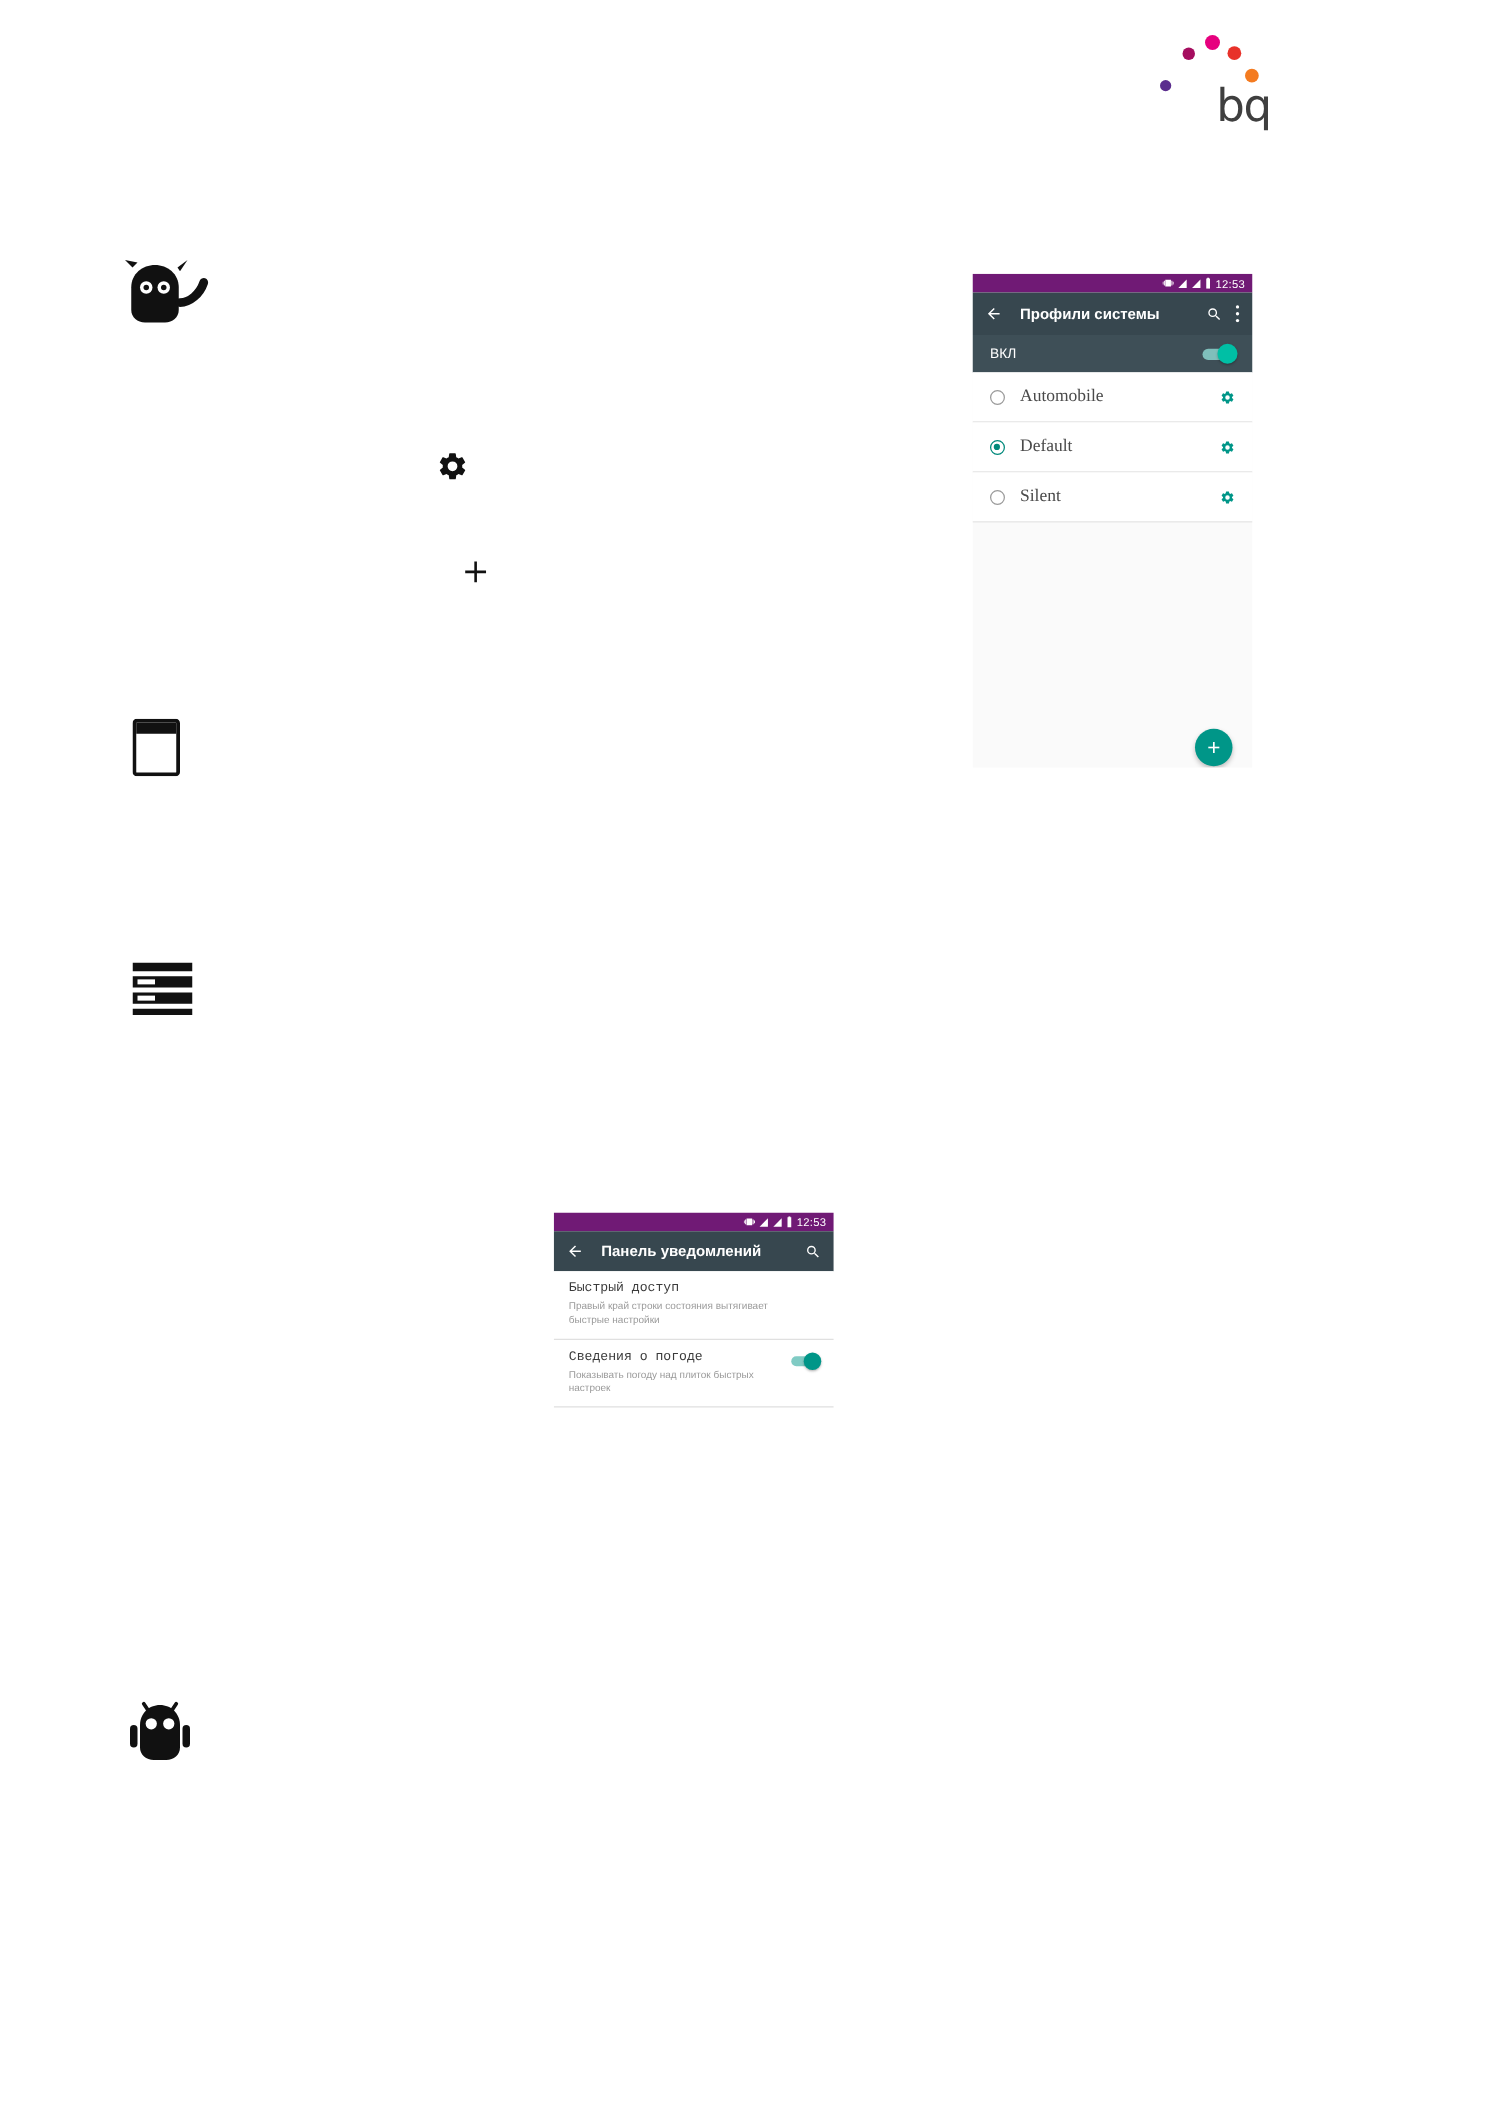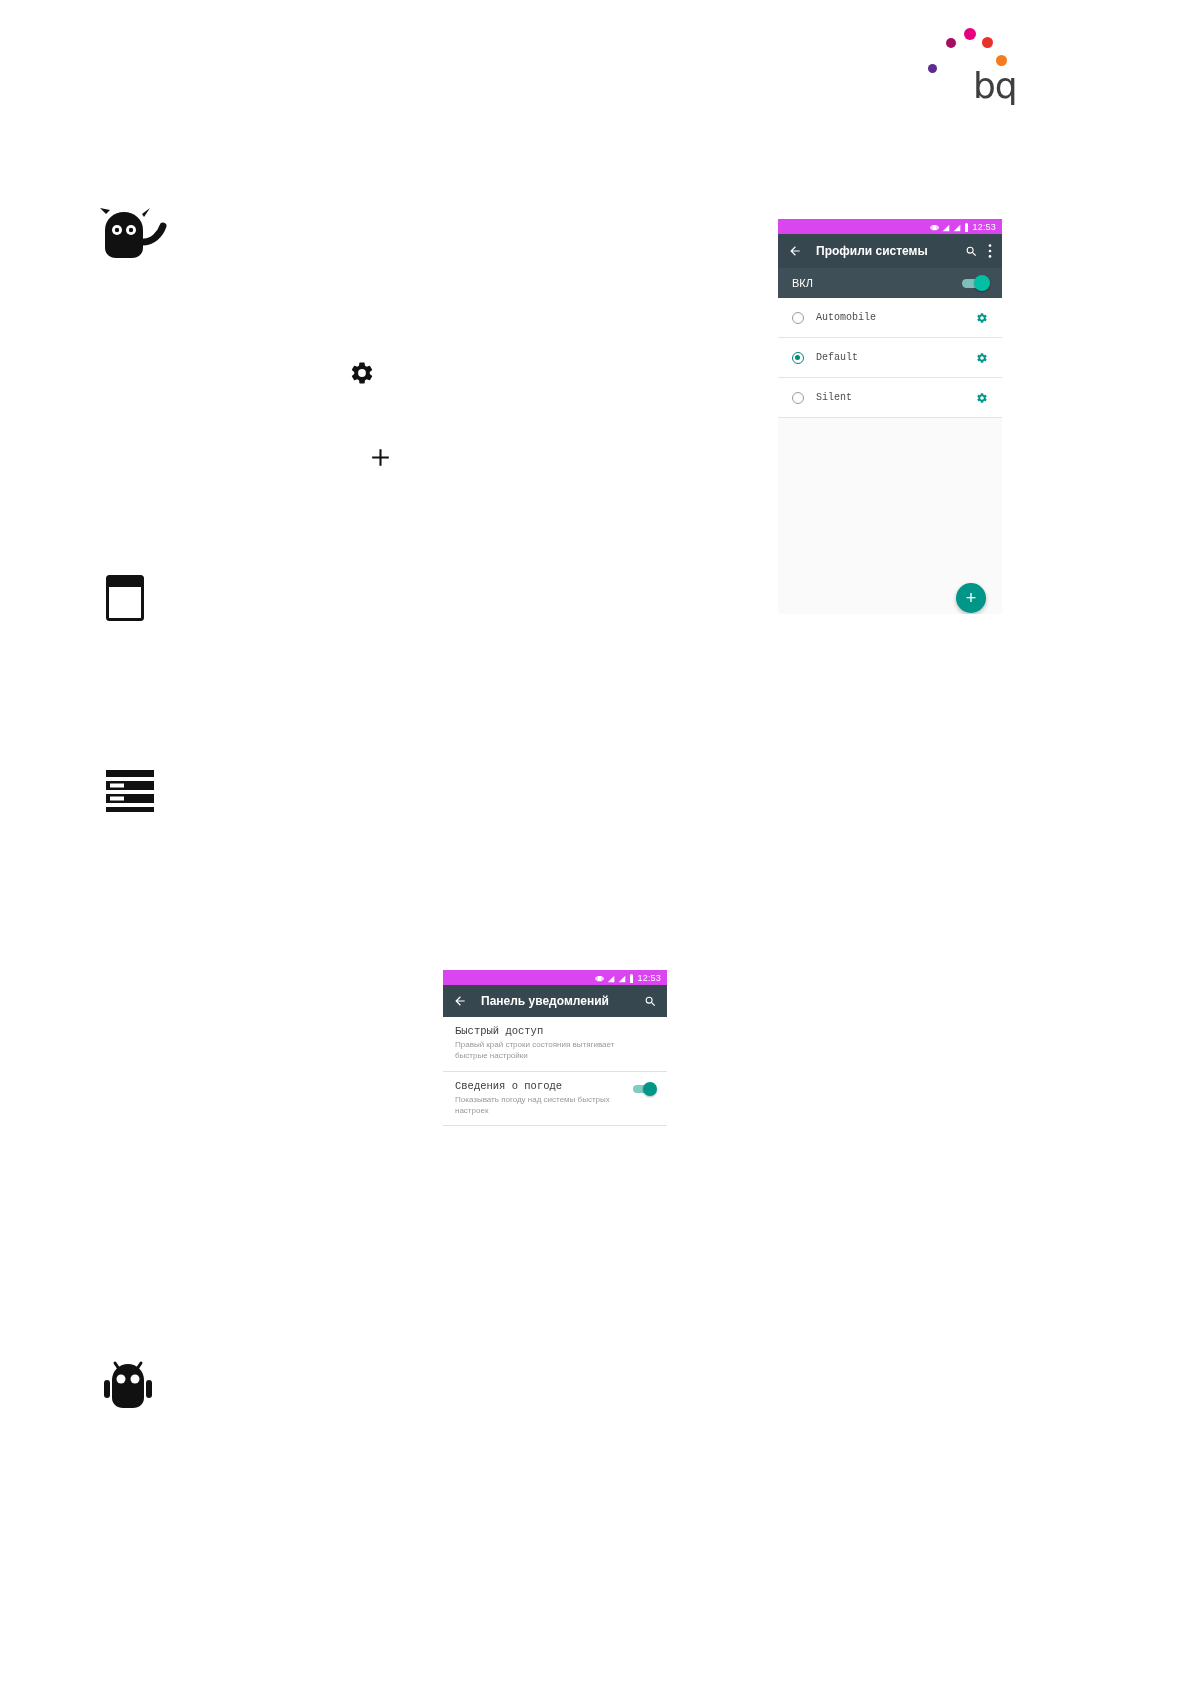--- a/index.html
+++ b/index.html
@@ -46,21 +46,21 @@
   }
 
   
   .phone {
     position: absolute;
     background: #ffffff;
     overflow: hidden;
     box-shadow: 0 0 0 0 rgba(0,0,0,0);
   }
   .statusbar {
-    background: #d946ef;
+    background: #701a75;
     height: 15px;
     display: flex;
     align-items: center;
     justify-content: flex-end;
     padding-right: 6px;
     box-sizing: border-box;
   }
   .sb-icons {
     display: flex;
     align-items: center;
@@ -123,23 +123,23 @@
     display: flex;
     align-items: center;
     padding: 0 14px;
     box-sizing: border-box;
     border-bottom: 1px solid #e4e4e4;
     background: #ffffff;
   }
   .profile-row .name {
     flex: 1;
     margin-left: 12px;
-    font-size: 10px;
+    font-size: 14px;
     color: #4a4a4a;
-    font-family: Liberation Mono, monospace;
+    font-family: Liberation Serif, serif;
   }
   .radio-outer {
     width: 12px; height: 12px;
     border: 1.5px solid #9b9b9b;
     border-radius: 50%;
     box-sizing: border-box;
     position: relative;
     flex: 0 0 auto;
   }
   .radio-outer.checked { border-color: #00897b; }
@@ -470,21 +470,21 @@
     <div class="notif-group">
       <div class="texts">
         <div class="notif-title">Быстрый доступ</div>
         <div class="notif-sub">Правый край строки состояния вытягивает быстрые настройки</div>
       </div>
     </div>
 
     <div class="notif-group">
       <div class="texts">
         <div class="notif-title">Сведения о погоде</div>
-        <div class="notif-sub">Показывать погоду над системы быстрых настроек</div>
+        <div class="notif-sub">Показывать погоду над плиток быстрых настроек</div>
       </div>
       <span class="switch">
         <span class="track"></span>
         <span class="knob"></span>
       </span>
     </div>
 
 
 
 

